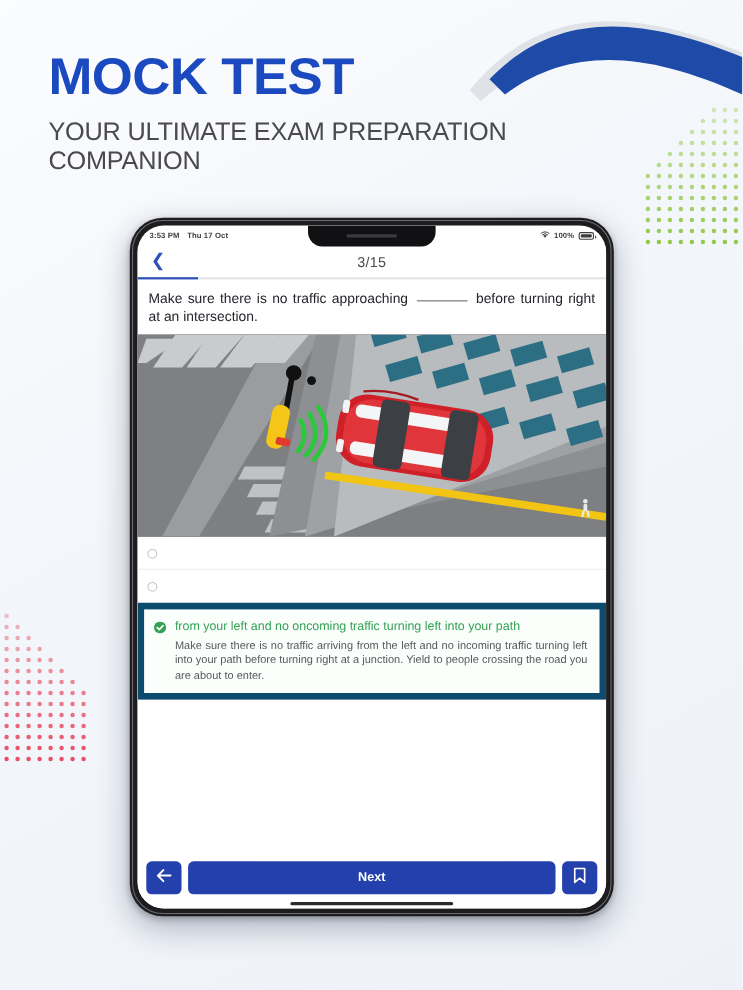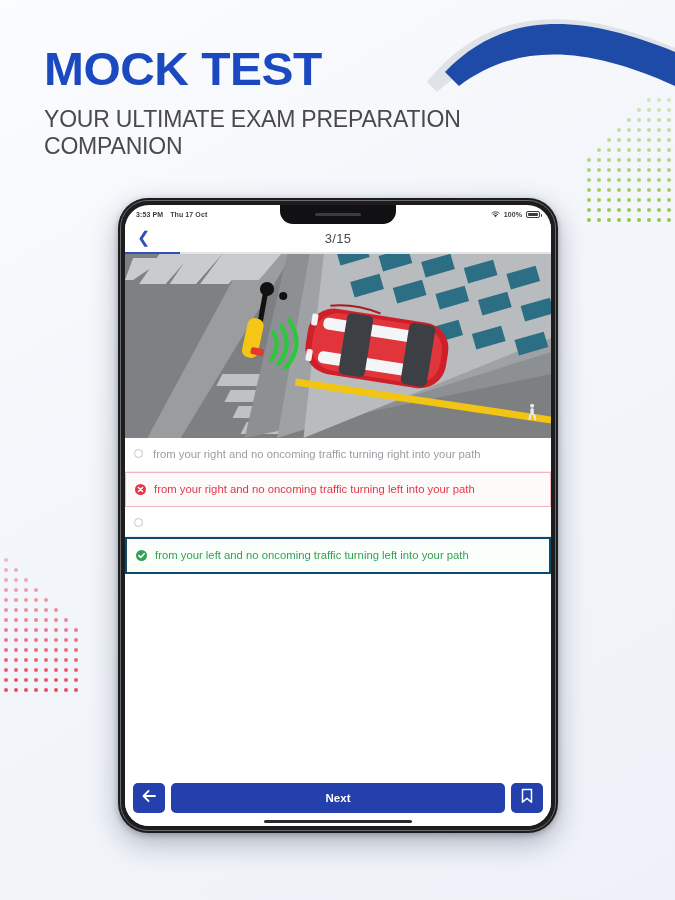--- a/index.html
+++ b/index.html
@@ -135,21 +135,21 @@
   .opt-neutral { color:#9a9da4; }
   .opt-neutral .mark .circ {
     display:block; width:9px; height:9px; border-radius:50%;
     border:1px solid #c3c6cc;
   }
   .opt-wrong {
     color:#e0394a; border:1px solid #f2b7bd; background:#fffafa;
     border-left:1px solid #f2b7bd; border-right:1px solid #f2b7bd;
   }
   .opt-right {
-    color:#35a154; border:2px solid #0c4a6e; background:#fbfffc;
+    color:#35a154; border:6px solid #0c4a6e; background:#fbfffc;
   }
   .ico { display:block; width:11px; height:11px; border-radius:50%; }
   .ico svg{display:block;}
   .explain {
     margin-top:3px; color:#55585e; font-size:10px; line-height:1.34;
     text-align: justify; text-justify: inter-word;
   }
 
   
   .bottombar {
@@ -403,20 +403,25 @@
     </div>
 
     <div class="app-header">
       <span class="back-chev">❮</span>
       <span class="qcount">3/15</span>
     </div>
     <div class="progress-track">
       <div class="progress-fill" id="progress-fill" style="width: 13%;"></div>
     </div>
 
+    <div class="question">
+      <span>Make sure there is no traffic approaching</span>
+      <span class="blank"></span>
+      <span>before turning right at an intersection.</span>
+    </div>
 
     <div class="illus">
       <svg viewBox="0 0 420 184" preserveAspectRatio="none">
         <defs>
           <clipPath id="cp">
               <rect x="0" y="0" width="420" height="184"></rect>
             </clipPath>
         </defs>
         <g clip-path="url(#cp)">
 
@@ -498,52 +503,41 @@
         </g>
       </svg>
     </div>
 
     <div class="options">
 
       <div class="opt opt-neutral">
         <span class="mark">
             <span class="circ"></span>
           </span>
-        <span class="txt">from your right and no oncoming traffic turning right into your path</span>
-      </div>
-
-      <div class="opt opt-wrong">
-        <span class="mark">
-          <span class="ico">
-            <svg width="11" height="11" viewBox="0 0 11 11">
-                <circle cx="5.5" cy="5.5" r="5.5" fill="#e0394a"></circle>
-                <path d="M3.4 3.4 L7.6 7.6 M7.6 3.4 L3.4 7.6" stroke="#fff" stroke-width="1.4" stroke-linecap="round"></path>
-              </svg>
-          </span>
-        </span>
-        <span class="txt">from your right and no oncoming traffic turning left into your path</span>
-      </div>
+      </div>
+
 
       <div class="opt opt-neutral">
         <span class="mark">
             <span class="circ"></span>
           </span>
       </div>
 
       <div class="opt opt-right">
         <span class="mark">
           <span class="ico">
             <svg width="11" height="11" viewBox="0 0 11 11">
                 <circle cx="5.5" cy="5.5" r="5.5" fill="#35a154"></circle>
                 <path d="M3 5.6 L4.8 7.4 L8.2 3.8" stroke="#fff" stroke-width="1.5" fill="none" stroke-linecap="round" stroke-linejoin="round"></path>
               </svg>
           </span>
         </span>
         <span class="txt">
           <span>from your left and no oncoming traffic turning left into your path</span>
+          <div class="explain">Make sure there is no traffic arriving from the left and no incoming traffic turning left into your path before turning right at a junction. Yield to people crossing the road you are about to enter.</div>
         </span>
       </div>
 
     </div>
 
     <div class="bottombar">
       <div class="btn-sq">
         <span>
           <svg width="16" height="14" viewBox="0 0 16 14">
               <path d="M14 7 H3 M7.5 2 L2.5 7 L7.5 12" stroke="#fff" stroke-width="1.8" fill="none" stroke-linecap="round" stroke-linejoin="round"></path>

